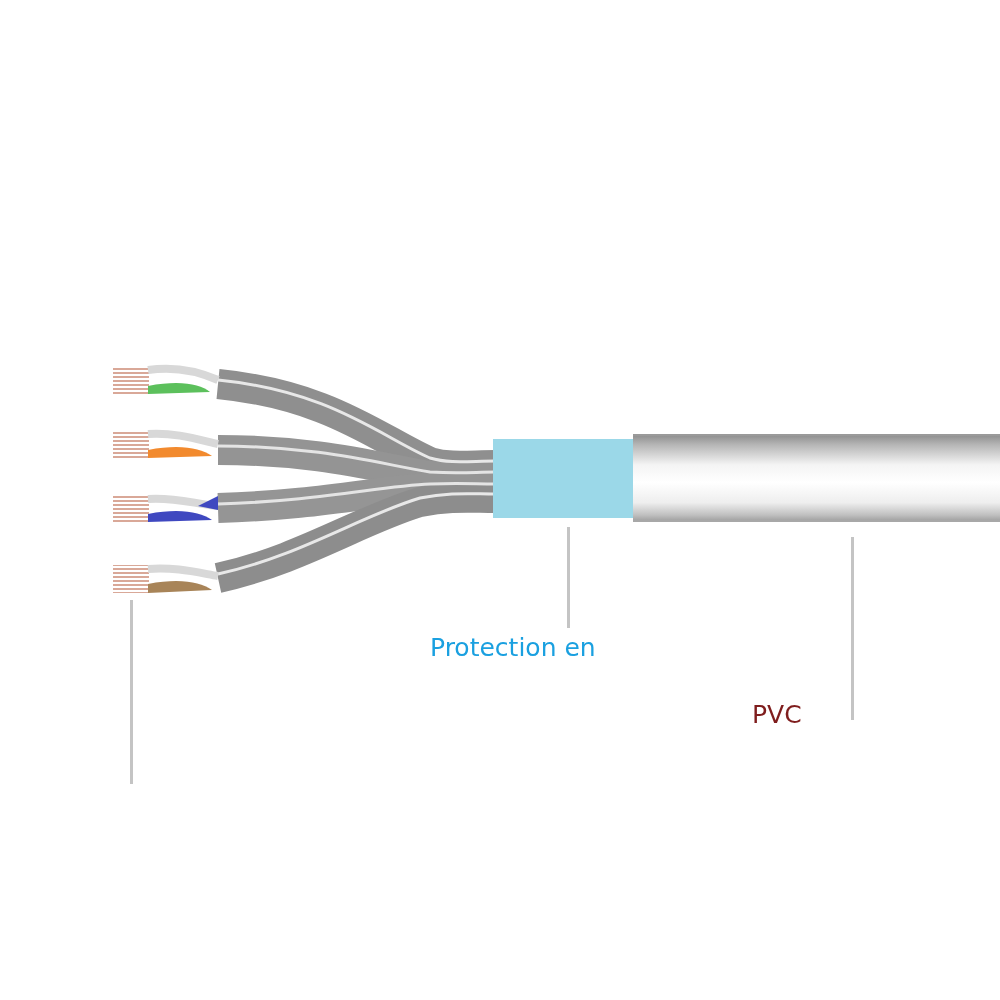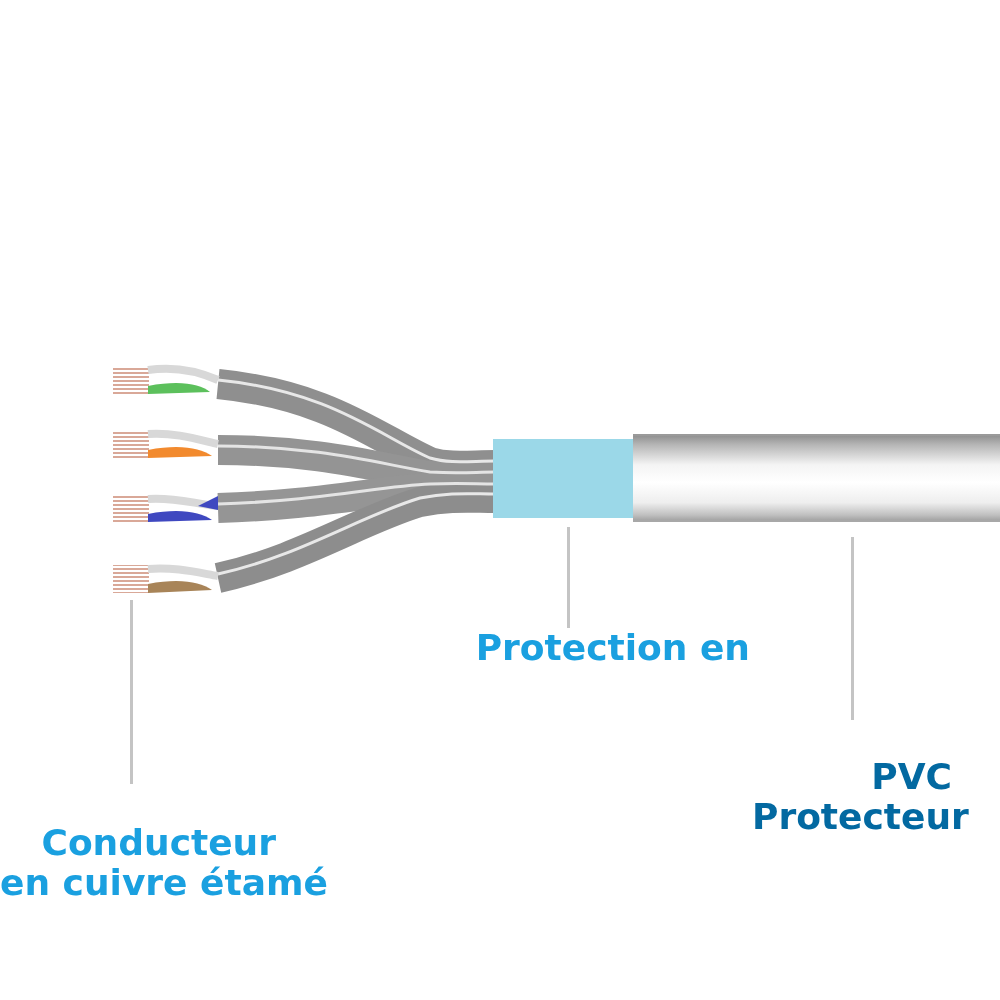--- a/index.html
+++ b/index.html
@@ -2,21 +2,21 @@
 <html><head>
   <meta charset="utf-8">
   <style>
     html, body { margin: 0; padding: 0; }
     body {
       width: 1000px; height: 1000px; background: #ffffff; position: relative; overflow: hidden;
       font-family: "DejaVu Sans", sans-serif;
     }
     #diagram { position: absolute; left: 0; top: 0; width: 1000px; height: 1000px; }
     .label {
-      position: absolute; text-align: right; font-weight: bold; font-size: 36px; line-height: 40px;
+      position: absolute; text-align: left; font-weight: normal; font-size: 25px; line-height: 40px;
       white-space: nowrap;
     }
     .label span { display: block; }
     .leader { position: absolute; width: 3px; background: #c4c4c4; }
   </style>
 </head>
 <body>
 
 <div id="diagram">
   <svg width="1000" height="1000" viewBox="0 0 1000 1000">
@@ -79,24 +79,19 @@
       <path d="M 148 584 C 180 578, 200 582, 212 590 L 148 593 Z" fill="#a88458"></path>
     </g>
   </svg>
 
   
   <div class="leader" style="left:130px; top:600px; height:184px;"></div>
   <div class="leader" style="left:567px; top:527px; height:101px;"></div>
   <div class="leader" style="left:851px; top:537px; height:183px;"></div>
 
   
-  <div class="label" style="left:0px; top:823px; width:276px; color:#1aa0e0;">
-    <span>Conducteur</span>
-    <span>en cuivre étamé</span>
-  </div>
   <div class="label" style="left:430px; top:628px; width:320px; color:#1aa0e0;">
     <span>Protection en</span>
   </div>
-  <div class="label" style="left:752px; top:757px; width:200px; color:#0369a1;">
+  <div class="label" style="left:752px; top:695px; width:200px; color:#7f1d1d;">
     <span>PVC</span>
-    <span>Protecteur</span>
   </div>
 </div>
 
 </body></html>

